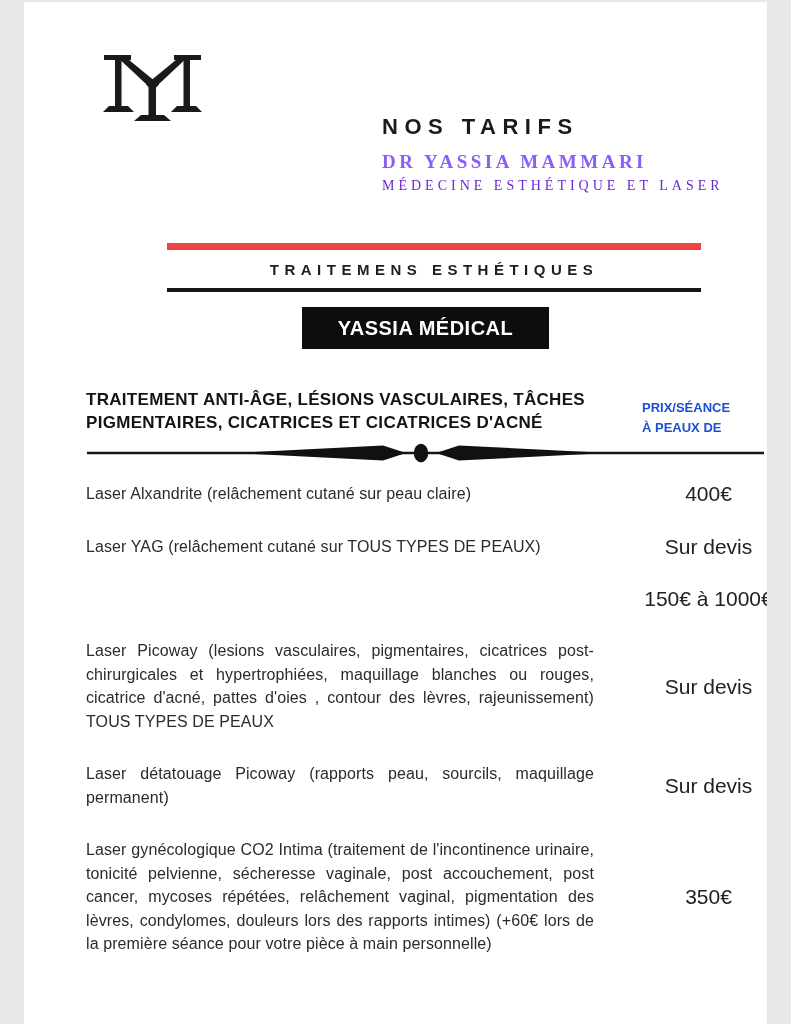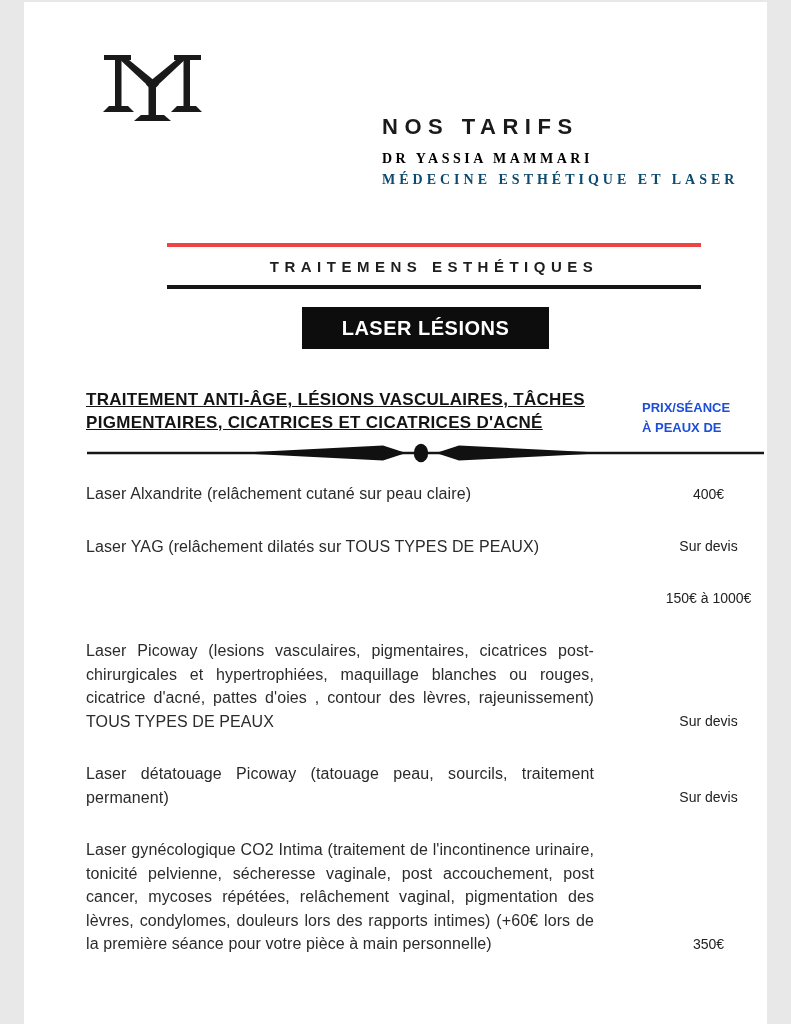--- a/index.html
+++ b/index.html
@@ -10,65 +10,65 @@
   }
   
   .logo{position:absolute;left:79px;top:52px;width:99px;height:68px;}
   .header-text{position:absolute;left:358px;top:112px;}
   .title{
     font-size:22px;font-weight:700;letter-spacing:6.5px;color:#1a1a1a;
     font-family:"Liberation Sans",sans-serif;white-space:nowrap;
   }
   .doctor{
     margin-top:11px;font-family:"Liberation Serif",serif;font-weight:700;
-    font-size:14px;letter-spacing:3.5px;color:#000000;white-space:nowrap;
+    font-size:19px;letter-spacing:3.5px;color:#8b5cf6;white-space:nowrap;
   }
   .specialty{
-    margin-top:5px;font-family:"Liberation Serif",serif;font-weight:700;
-    font-size:14px;letter-spacing:4px;color:#0c4a6e;white-space:nowrap;
+    margin-top:5px;font-family:"Liberation Serif",serif;font-weight:400;
+    font-size:14px;letter-spacing:4px;color:#6d28d9;white-space:nowrap;
   }
   
   .band{
     position:absolute;left:143px;top:241px;width:534px;
-    border-top:4px solid #ef4444;border-bottom:4px solid #161616;
+    border-top:7px solid #ef4444;border-bottom:4px solid #161616;
     height:38px;display:flex;align-items:center;justify-content:center;
   }
   .band-label{
     font-size:15px;font-weight:700;letter-spacing:5.5px;color:#1e1e1e;white-space:nowrap;
   }
   
   .badge{
     position:absolute;left:278px;top:305px;width:247px;height:42px;
     background:#0d0d0d;display:flex;align-items:center;justify-content:center;
   }
   .badge-label{
     color:#ffffff;font-size:20px;font-weight:700;letter-spacing:0.5px;white-space:nowrap;
   }
   
   .table-head{position:absolute;left:62px;top:386px;width:680px;display:flex;}
   .table-heading{
     width:540px;font-size:17px;font-weight:700;line-height:23px;
-    letter-spacing:0.3px;color:#141414;white-space:pre-line;text-decoration:underline;
+    letter-spacing:0.3px;color:#141414;white-space:pre-line;
   }
   .price-head{
     width:124px;margin-left:auto;padding-top:10px;
     font-size:13px;font-weight:700;line-height:20px;color:#1d4ed8;
   }
   
   .ornament{position:absolute;left:63px;top:440px;width:677px;height:22px;}
   
   .rows{position:absolute;left:62px;top:480px;width:700px;}
-  .row{display:flex;align-items:flex-end;margin-bottom:29px;}
+  .row{display:flex;align-items:center;margin-bottom:29px;}
   .desc{
     width:508px;font-size:16px;line-height:23.5px;color:#2b2b2b;
     text-align:justify;letter-spacing:0.1px;
   }
   .price{
     width:155px;margin-left:auto;text-align:center;
-    font-size:14px;line-height:23px;color:#222222;white-space:nowrap;
+    font-size:21px;line-height:23px;color:#222222;white-space:nowrap;
   }
 </style>
 </head>
 <body>
 
 <div class="page">
 
   <div class="logo">
     <svg width="99" height="68" viewBox="0 0 99 68" xmlns="http://www.w3.org/2000/svg">
       <g fill="#1a1a1a" stroke="none">
@@ -96,21 +96,21 @@
     <div class="title">NOS TARIFS</div>
     <div class="doctor">DR YASSIA MAMMARI</div>
     <div class="specialty">MÉDECINE ESTHÉTIQUE ET LASER</div>
   </div>
 
   <div class="band">
     <div class="band-label">TRAITEMENS ESTHÉTIQUES</div>
   </div>
 
   <div class="badge">
-    <div class="badge-label">LASER LÉSIONS</div>
+    <div class="badge-label">YASSIA MÉDICAL</div>
   </div>
 
   <div class="table-head">
     <div class="table-heading">TRAITEMENT ANTI-ÂGE, LÉSIONS VASCULAIRES, TÂCHES
 PIGMENTAIRES, CICATRICES ET CICATRICES D'ACNÉ</div>
     <div class="price-head">
       <div>PRIX/SÉANCE</div>
       <div>À PEAUX DE</div>
     </div>
   </div>
@@ -125,35 +125,35 @@
   </div>
 
   <div class="rows">
 
     <div class="row">
       <div class="desc">Laser Alxandrite (relâchement cutané sur peau claire)</div>
       <div class="price">400€</div>
     </div>
 
     <div class="row">
-      <div class="desc">Laser YAG (relâchement dilatés sur TOUS TYPES DE PEAUX)</div>
+      <div class="desc">Laser YAG (relâchement cutané sur TOUS TYPES DE PEAUX)</div>
       <div class="price">Sur devis</div>
     </div>
 
     <div class="row">
       <div class="price">150€ à 1000€</div>
     </div>
 
     <div class="row">
       <div class="desc">Laser Picoway (lesions vasculaires, pigmentaires, cicatrices post-chirurgicales et hypertrophiées, maquillage blanches ou rouges, cicatrice d'acné, pattes d'oies , contour des lèvres, rajeunissement) TOUS TYPES DE PEAUX</div>
       <div class="price">Sur devis</div>
     </div>
 
     <div class="row">
-      <div class="desc">Laser détatouage Picoway (tatouage peau, sourcils, traitement permanent)</div>
+      <div class="desc">Laser détatouage Picoway (rapports peau, sourcils, maquillage permanent)</div>
       <div class="price">Sur devis</div>
     </div>
 
     <div class="row">
       <div class="desc">Laser gynécologique CO2 Intima (traitement de l'incontinence urinaire, tonicité pelvienne, sécheresse vaginale, post accouchement, post cancer, mycoses répétées, relâchement vaginal, pigmentation des lèvres, condylomes, douleurs lors des rapports intimes) (+60€ lors de la première séance pour votre pièce à main personnelle)</div>
       <div class="price">350€</div>
     </div>
 
   </div>
 </div>

